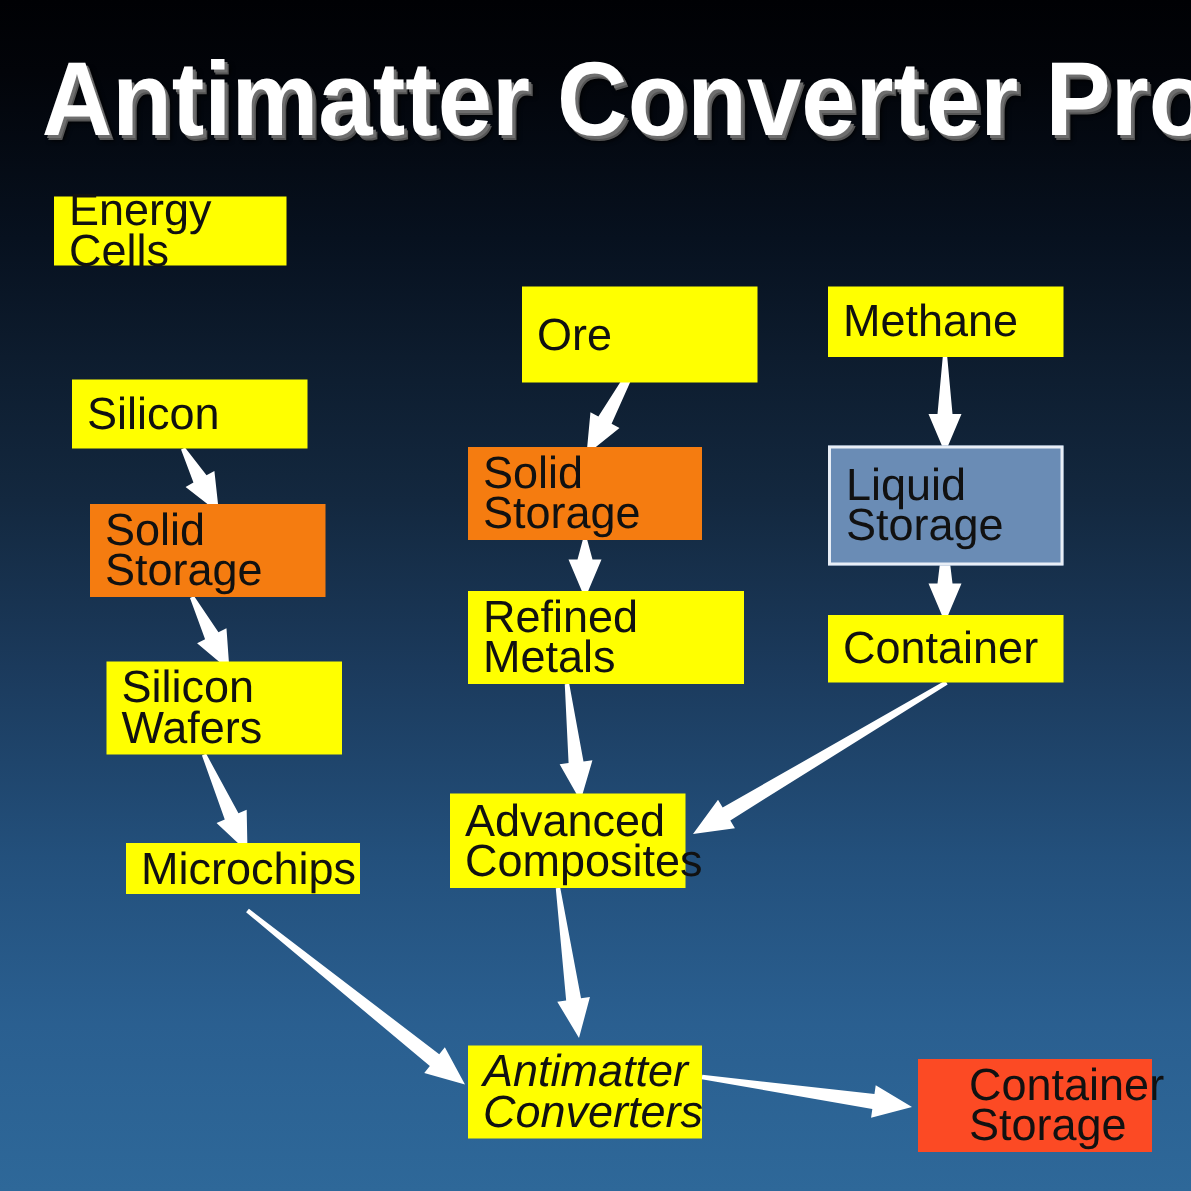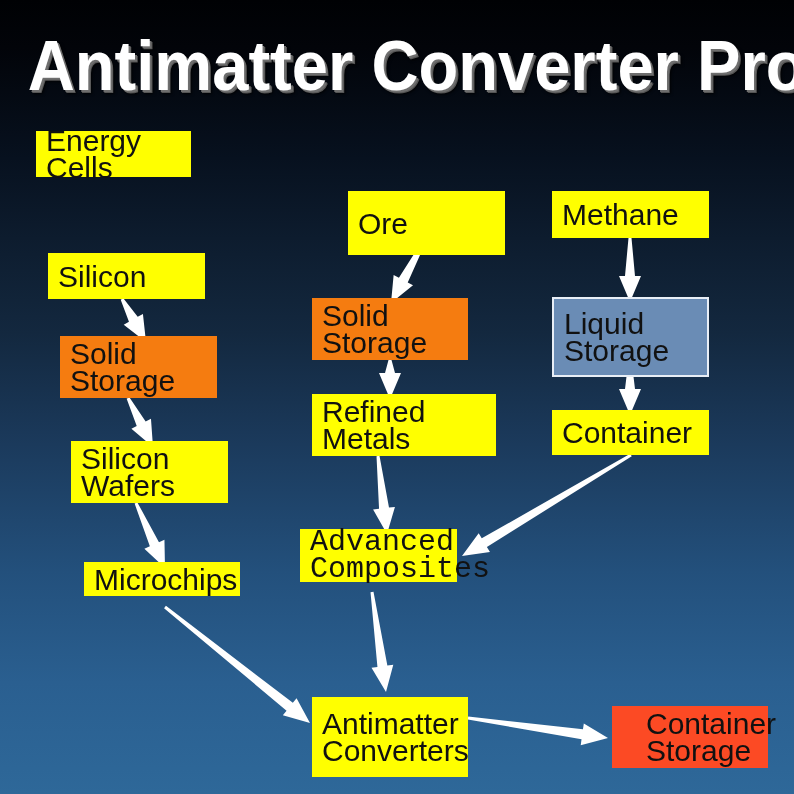--- a/index.html
+++ b/index.html
@@ -108,23 +108,23 @@
       <div class="node orange" style="left: 60px; top: 336px; width: 157px; height: 62px;"><span class="lbl">Solid
 Storage</span></div>
       <div class="node yellow" style="left: 71px; top: 441px; width: 157px; height: 62px;"><span class="lbl">Silicon
 Wafers</span></div>
       <div class="node yellow" style="left: 84px; top: 562px; width: 156px; height: 34px;"><span class="lbl">Microchips</span></div>
       <div class="node yellow" style="left: 348px; top: 191px; width: 157px; height: 64px;"><span class="lbl">Ore</span></div>
       <div class="node orange" style="left: 312px; top: 298px; width: 156px; height: 62px;"><span class="lbl">Solid
 Storage</span></div>
       <div class="node yellow" style="left: 312px; top: 394px; width: 184px; height: 62px;"><span class="lbl">Refined
 Metals</span></div>
-      <div class="node yellow" style="left: 300px; top: 529px; width: 157px; height: 53px; font-family: Liberation Mono, monospace;"><span class="lbl">Advanced
+      <div class="node yellow" style="left: 300px; top: 529px; width: 157px; height: 63px;"><span class="lbl">Advanced
 Composites</span></div>
-      <div class="node yellow" style="left: 312px; top: 697px; width: 156px; height: 80px;"><span class="lbl">Antimatter
+      <div class="node yellow" style="left: 312px; top: 697px; width: 156px; height: 62px; font-style: italic;"><span class="lbl">Antimatter
 Converters</span></div>
       <div class="node yellow" style="left: 552px; top: 191px; width: 157px; height: 47px;"><span class="lbl">Methane</span></div>
       <div class="node blue" style="left: 552px; top: 297px; width: 157px; height: 80px;"><span class="lbl">Liquid
 Storage</span></div>
       <div class="node yellow" style="left: 552px; top: 410px; width: 157px; height: 45px;"><span class="lbl">Container</span></div>
       <div class="node red" style="left: 612px; top: 706px; width: 156px; height: 62px;"><span class="lbl">Container
 Storage</span></div>
     </div>
 
 </div>

